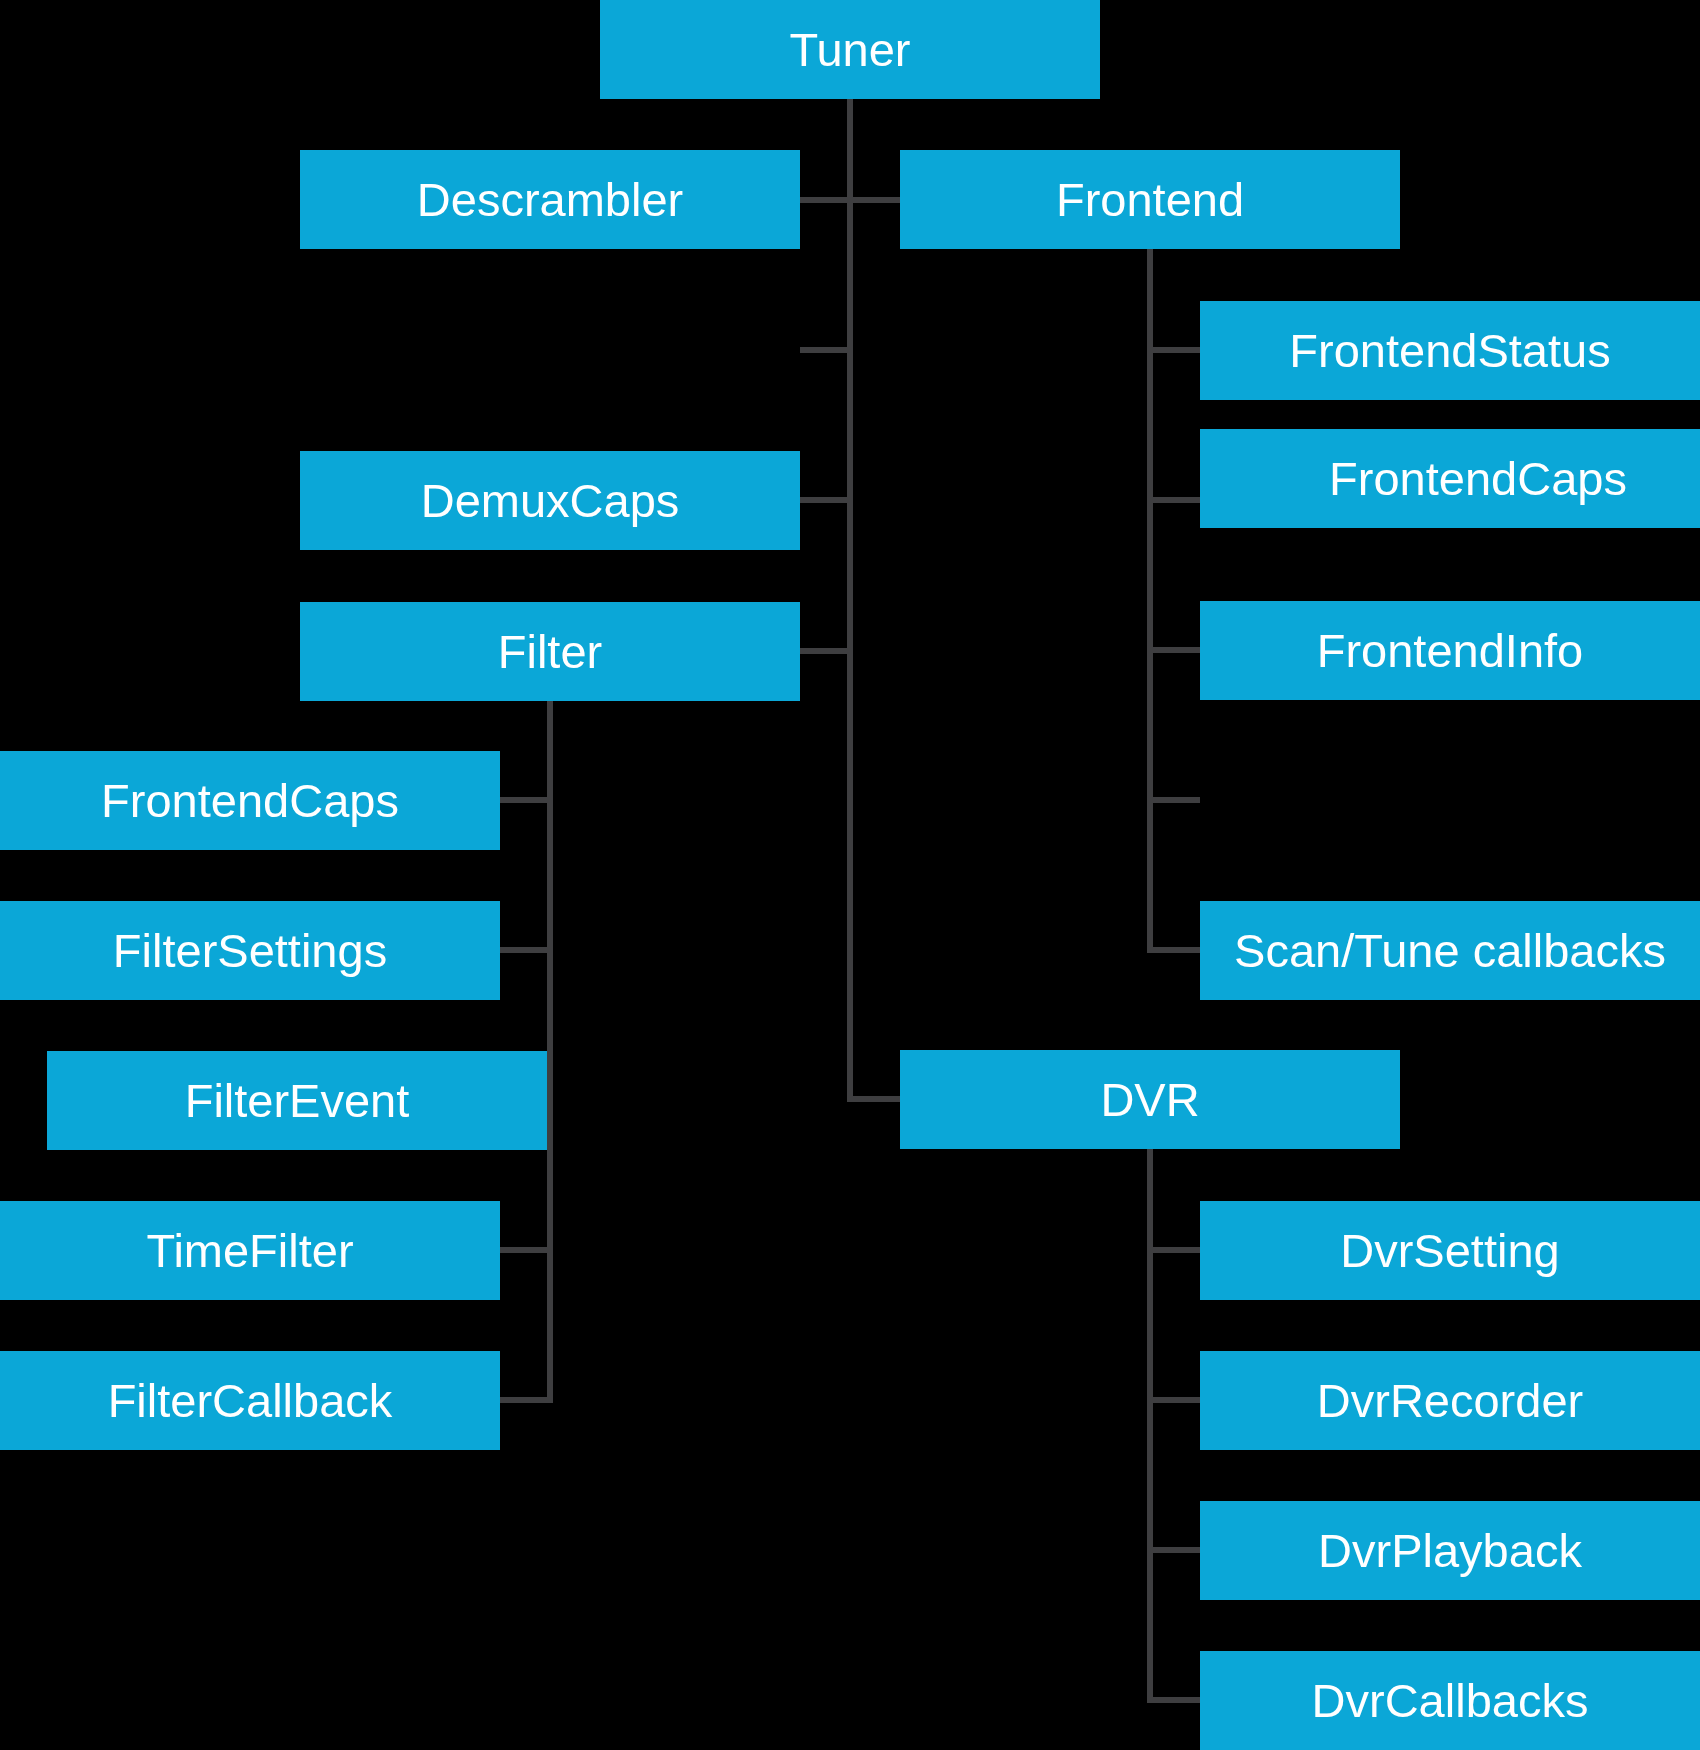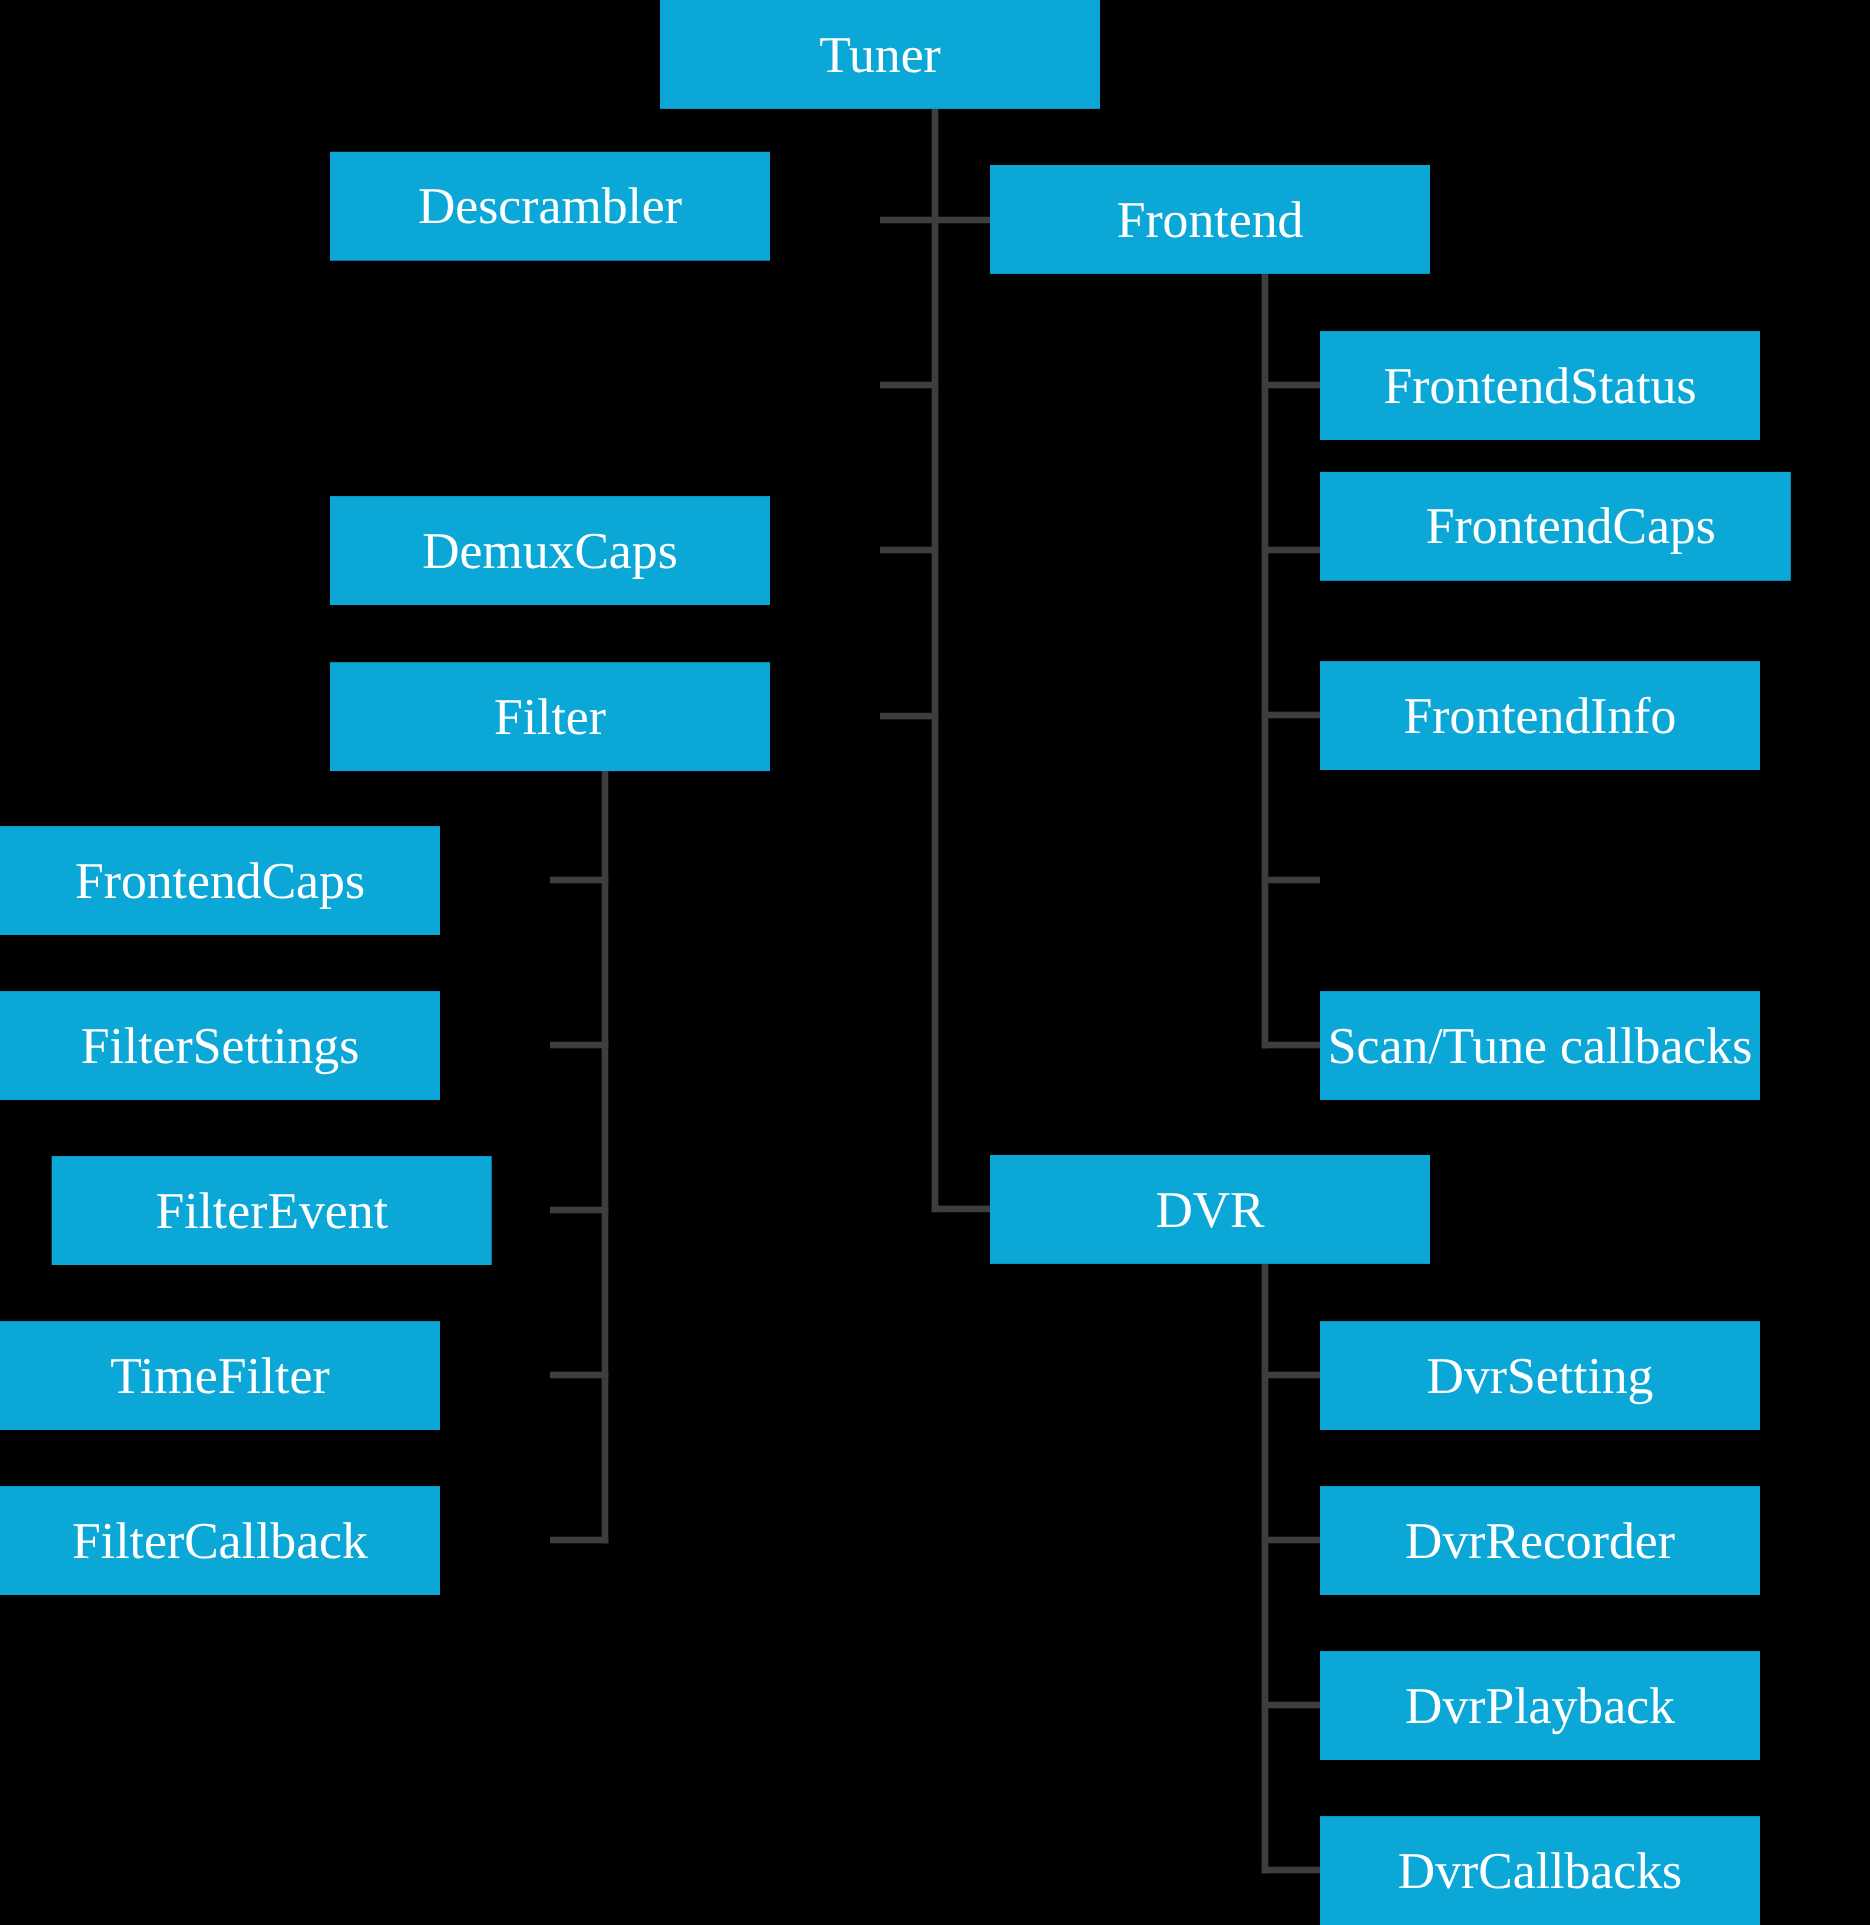--- a/index.html
+++ b/index.html
@@ -10,32 +10,31 @@
   .stage {
     position: relative;
     width: 1700px;
     height: 1750px;
     background: #000000;
     overflow: hidden;
     font-family: "Liberation Sans", sans-serif;
   }
   .node {
     position: absolute;
-    width: 400px;
+    width: 500px;
     height: 99px;
     background: #0ba7d7;
     color: #ffffff;
     display: flex;
     align-items: center;
     justify-content: center;
     font-size: 47px;
     font-weight: 400;
     white-space: nowrap;
     z-index: 2;
-    font-family: Liberation Serif, serif;
   }
   .connector {
     position: absolute;
     background: #3e3e40;
     z-index: 1;
   }
 </style>
 </head>
 <body>
 
@@ -65,21 +64,21 @@
   <div class="connector" style="left:1147px; top:1149px; width:6px;  height:554px;"></div>
   <div class="connector" style="left:1147px; top:1247px; width:53px; height:6px;"></div>
   <div class="connector" style="left:1147px; top:1397px; width:53px; height:6px;"></div>
   <div class="connector" style="left:1147px; top:1547px; width:53px; height:6px;"></div>
   <div class="connector" style="left:1147px; top:1697px; width:53px; height:6px;"></div>
 
   <div class="node" style="left:600px;  top:0px;">
       <span>Tuner</span>
     </div>
 
-  <div class="node" style="left:300px;  top:138px;align-items:center;">
+  <div class="node" style="left:300px;  top:150px;align-items:center;">
       <span>Descrambler</span>
     </div>
   <div class="node" style="left:300px;  top:451px;">
       <span>DemuxCaps</span>
     </div>
   <div class="node" style="left:300px;  top:602px;">
       <span>Filter</span>
     </div>
 
   <div class="node" style="left:900px;  top:150px;">

